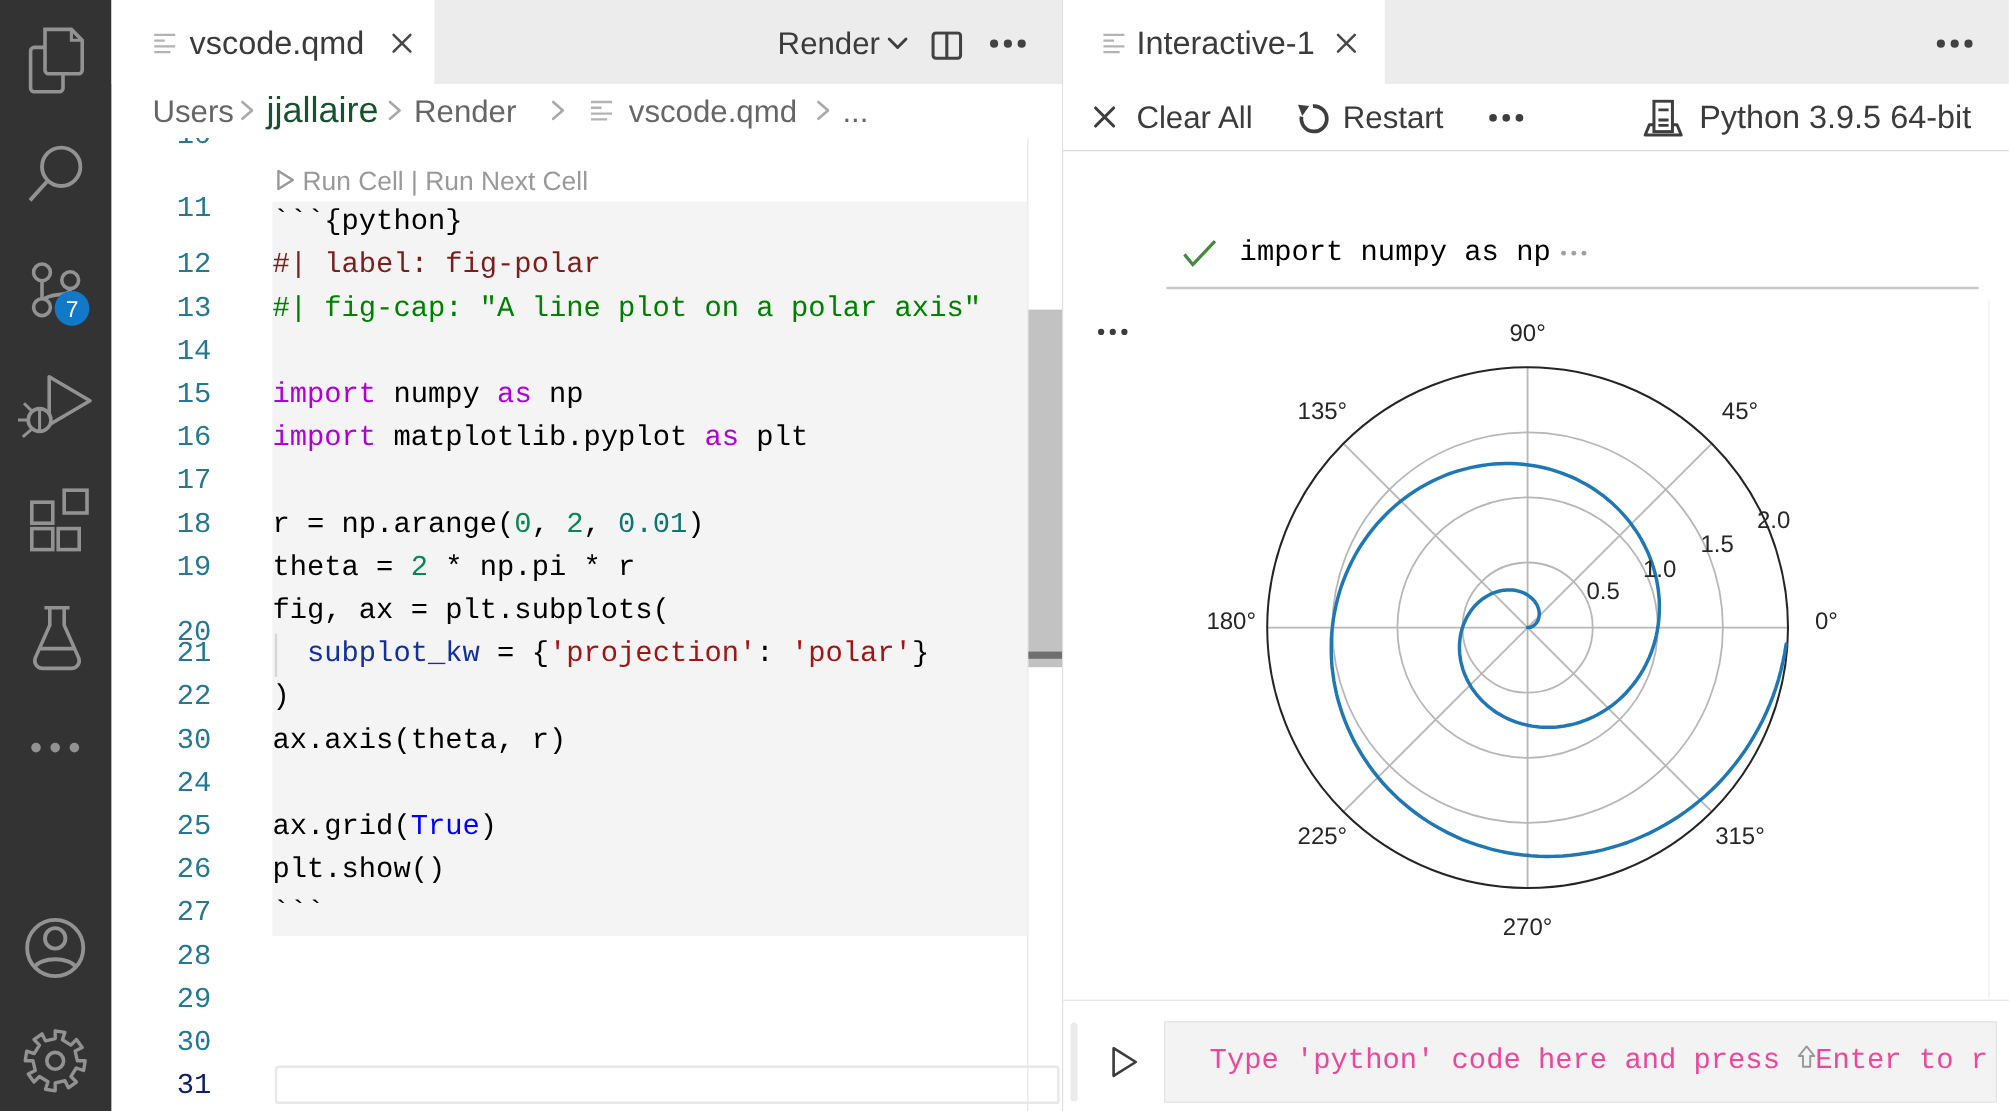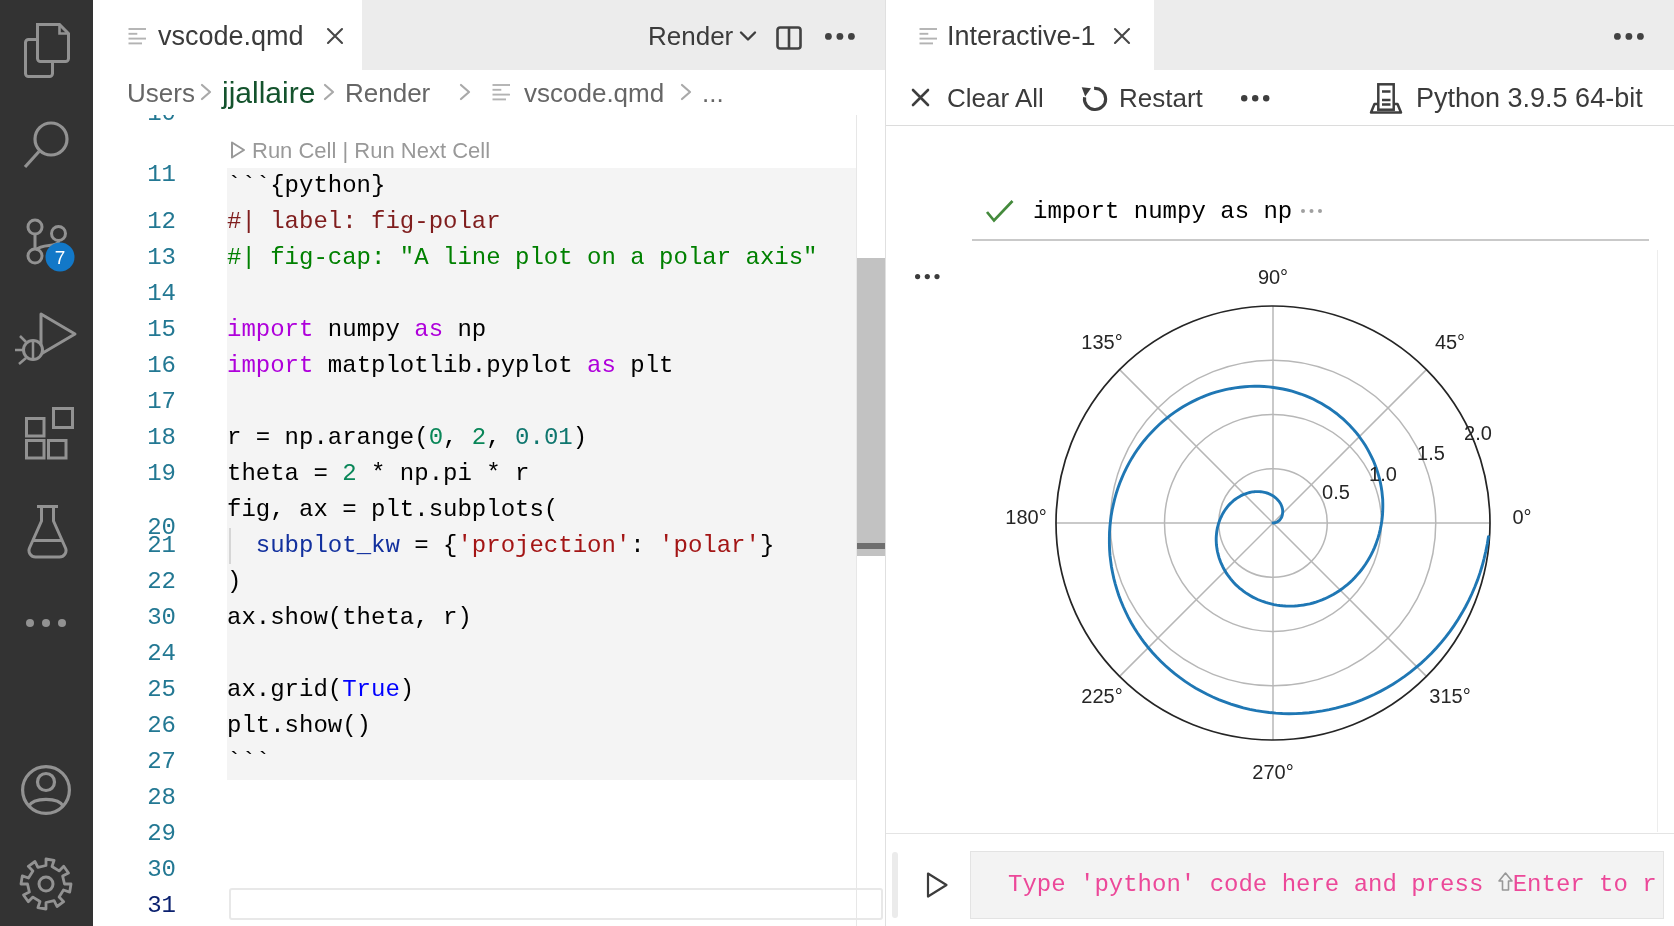--- a/index.html
+++ b/index.html
@@ -135,21 +135,21 @@
       <div class="cr" style="top:53px">```{python}</div>
       <div class="cr" style="top:89px"><span style="color:#7f1d1d">#| label: fig-polar</span></div>
       <div class="cr" style="top:125px"><span style="color:#008000">#| fig-cap: "A line plot on a polar axis"</span></div>
       <div class="cr" style="top:197px"><span style="color:#AF00DB">import</span> numpy <span style="color:#AF00DB">as</span> np</div>
       <div class="cr" style="top:233px"><span style="color:#AF00DB">import</span> matplotlib.pyplot <span style="color:#AF00DB">as</span> plt</div>
       <div class="cr" style="top:305px">r = np.arange(<span style="color:#098658">0</span>, <span style="color:#098658">2</span>, <span style="color:#0f766e">0.01</span>)</div>
       <div class="cr" style="top:341px">theta = <span style="color:#098658">2</span> * np.pi * r</div>
       <div class="cr" style="top:377px">fig, ax = plt.subplots(</div>
       <div class="cr" style="top:413px">  <span style="color:#12309e">subplot_kw</span> = {<span style="color:#A31515">'projection'</span>: <span style="color:#A31515">'polar'</span>}</div>
       <div class="cr" style="top:449px">)</div>
-      <div class="cr" style="top:485px">ax.show(theta, r)</div>
+      <div class="cr" style="top:485px">ax.axis(theta, r)</div>
       <div class="cr" style="top:557px">ax.grid(<span style="color:#0000FF">True</span>)</div>
       <div class="cr" style="top:593px">plt.show()</div>
       <div class="cr" style="top:629px">```</div>
     </div>
   <div class="abs" style="left:136px;top:413px;width:2px;height:36px;background:#d6d6d6"></div>
   <div class="abs" style="left:136px;top:773px;width:654px;height:32px;border:2px solid #e8e8e8;border-radius:3px"></div>
   <div class="abs" style="left:763px;top:0;width:1px;height:811px;background:#e7e7e7"></div>
   <div class="abs" style="left:764px;top:143px;width:28px;height:298px;background:#c2c2c2"></div>
   <div class="abs" style="left:764px;top:428px;width:28px;height:6px;background:#6f6f6f"></div>
 </div>

